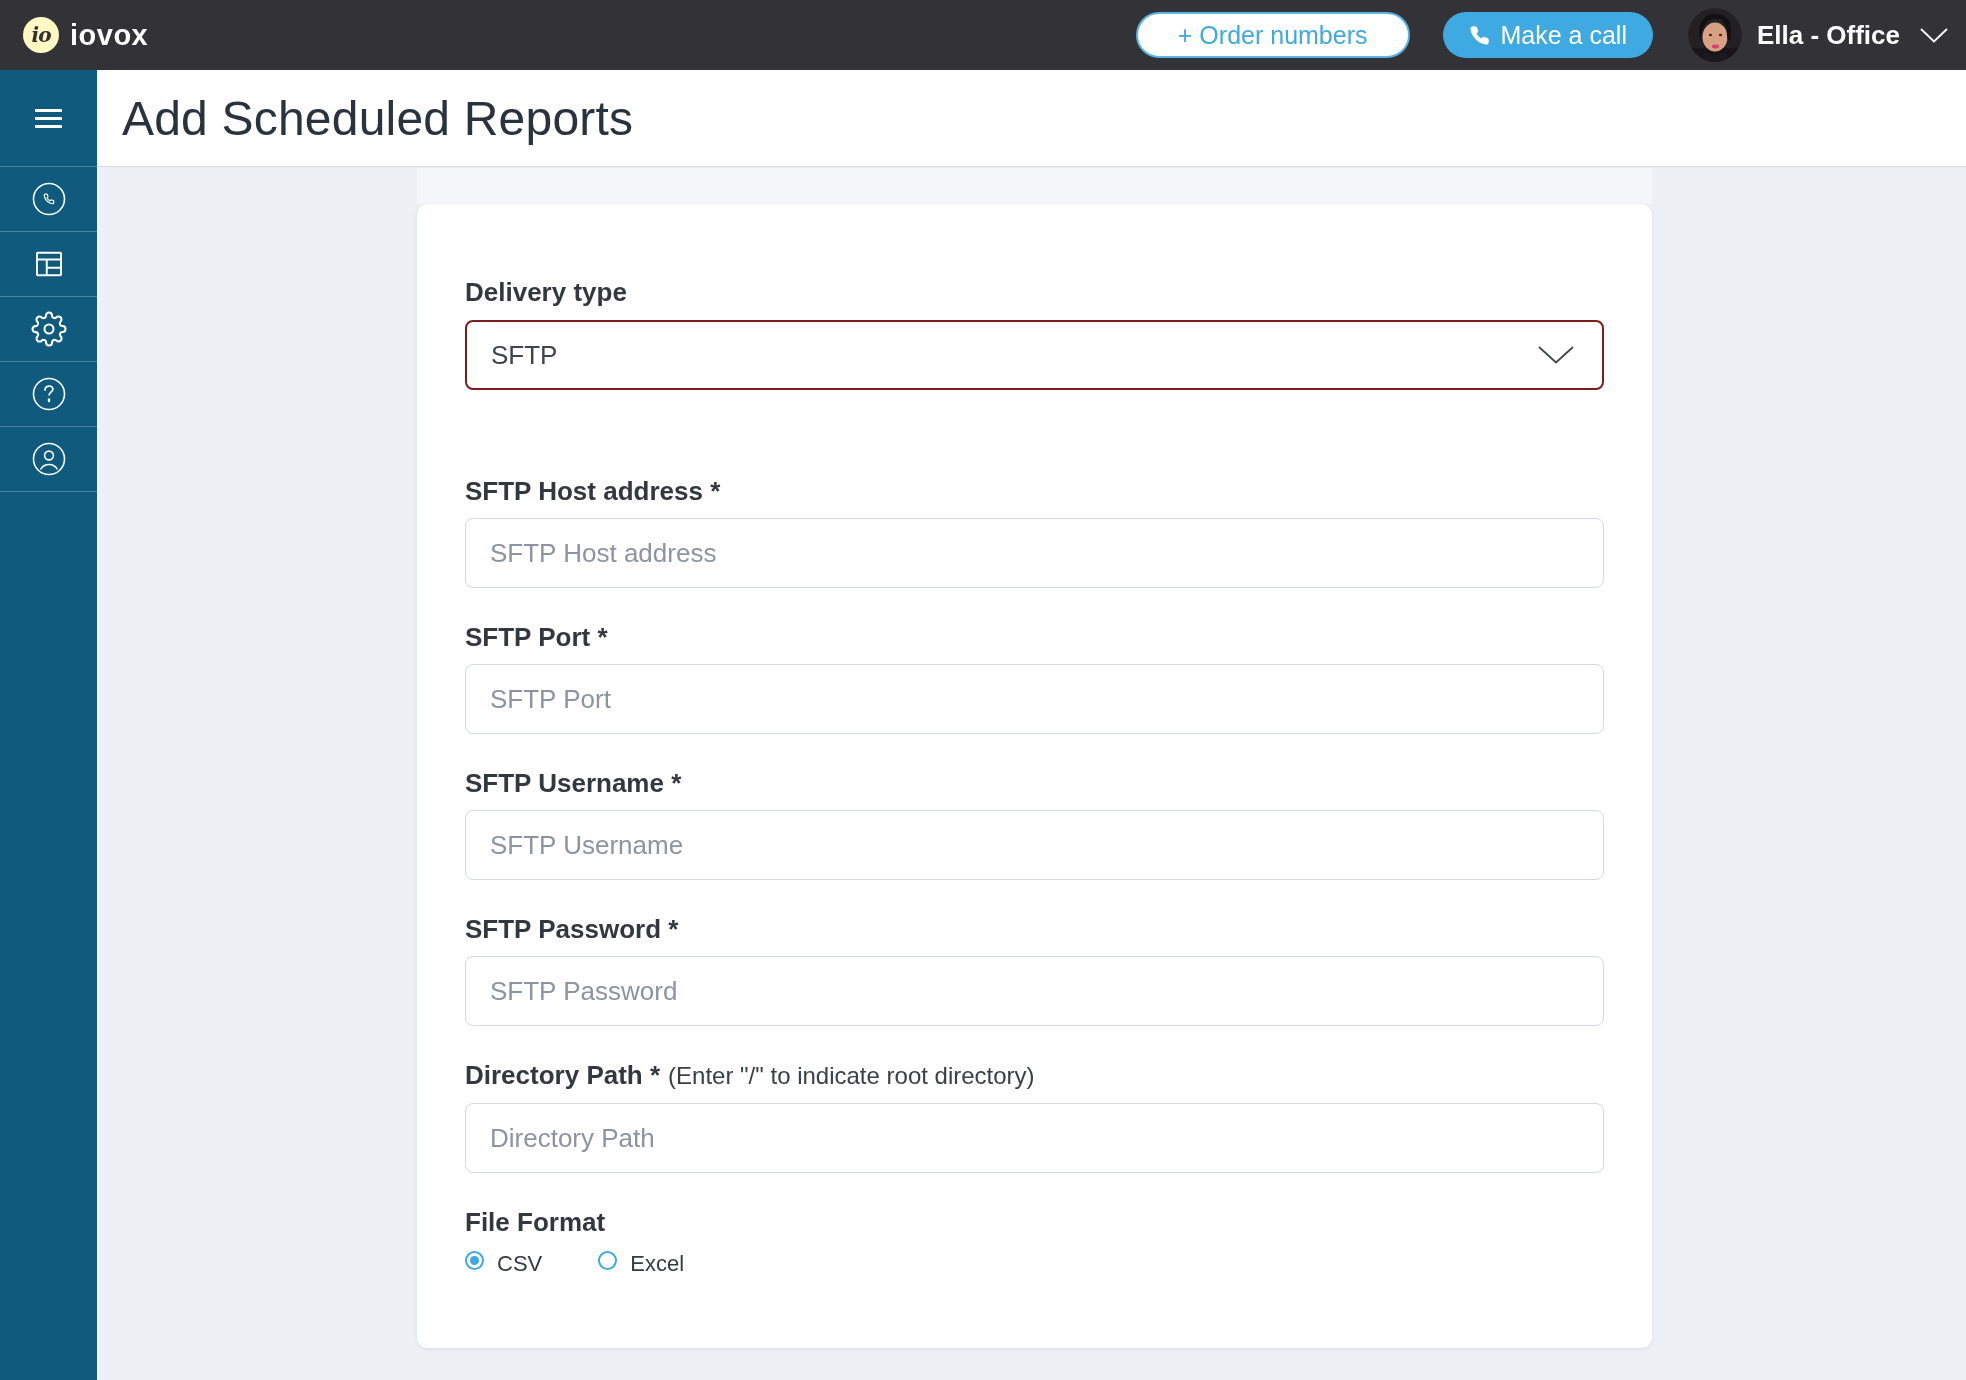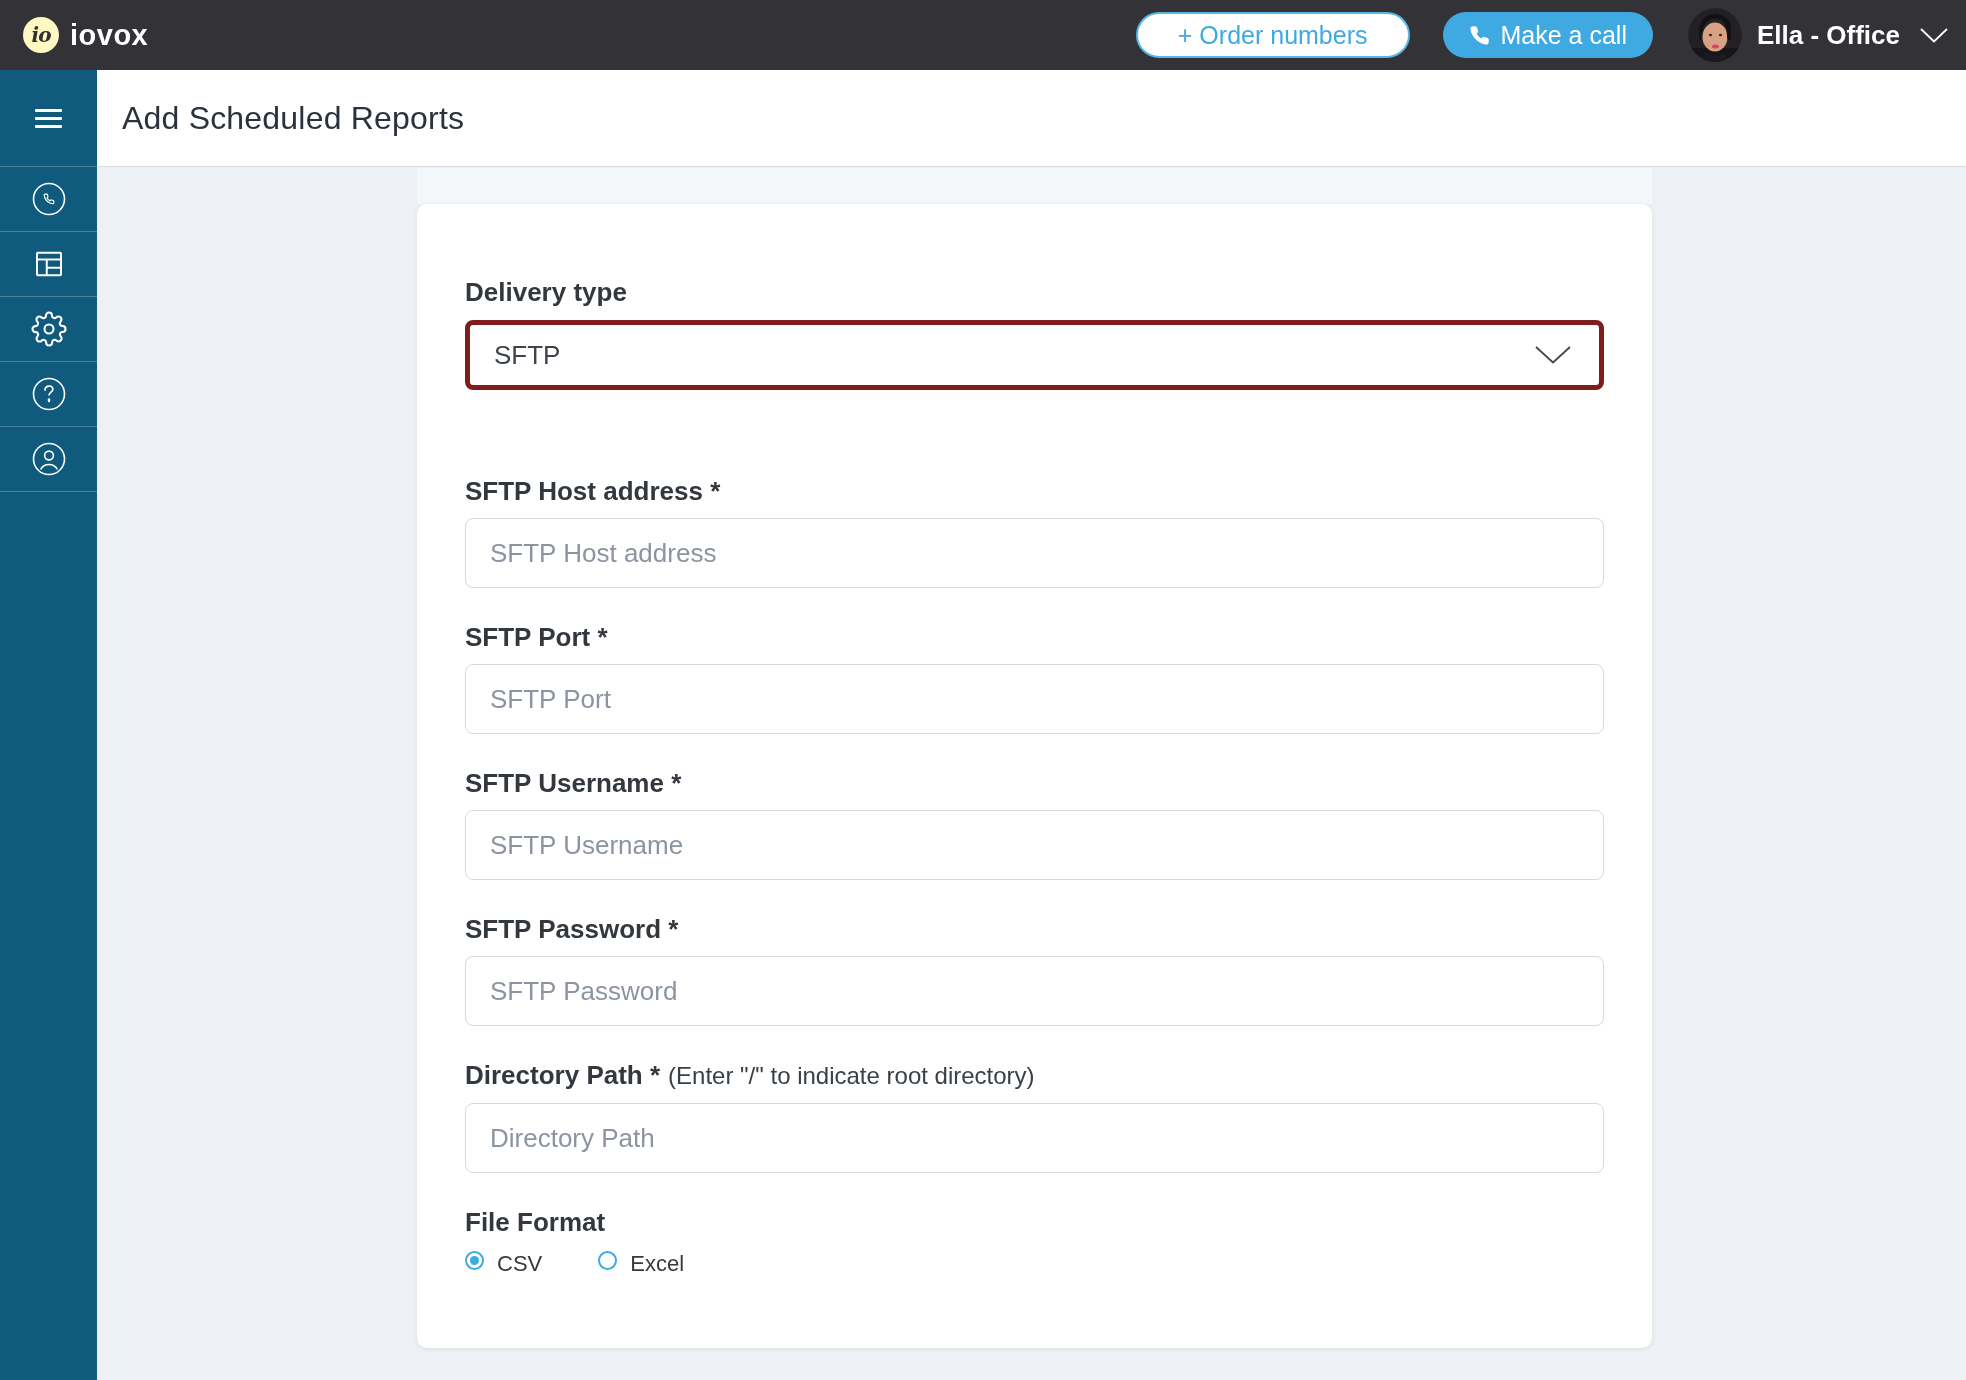--- a/index.html
+++ b/index.html
@@ -28,35 +28,35 @@
   .sidebar { position:absolute; left:0; top:70px; width:97px; height:1310px; background:#0f5a7d; }
   .side-cell { width:97px; display:flex; align-items:center; justify-content:center;
                border-bottom:1px solid rgba(255,255,255,.25); cursor:pointer; }
   .cell-menu { height:97px; }
   .cell-icon { height:65px; }
   .hamburger div { width:27px; height:3px; background:#ffffff; border-radius:1px; margin:5px 0; }
 
   
   .titleband { position:absolute; left:97px; top:70px; width:1869px; height:97px; background:#ffffff;
                border-bottom:1px solid #d9dce0; display:flex; align-items:center; padding-left:25px; }
-  .page-title { font-size:32px; font-weight:500; color:#2a323d; letter-spacing:.2px; }
+  .page-title { font-size:48px; font-weight:500; color:#2a323d; letter-spacing:.2px; }
 
   
   .content { position:absolute; left:97px; top:168px; width:1869px; height:1212px; background:#edf1f5; }
   .ghost-strip { position:absolute; left:320px; top:0; width:1235px; height:36px; background:#f4f7fa; }
   .card { position:absolute; left:320px; top:36px; width:1235px; height:1144px; background:#ffffff;
           border-radius:10px; box-shadow:0 1px 4px rgba(40,60,80,.10); padding:73px 20px 0 48px; }
 
   .field-label { display:block; font-size:26px; font-weight:700; color:#33383e; line-height:30px; margin-bottom:12px; }
   .label-hint { font-size:24px; font-weight:400; color:#3a4047; margin-left:8px; }
   .group { margin-bottom:34px; }
   .group-delivery { margin-bottom:86px; }
   .group-delivery .field-label { margin-bottom:13px; }
 
-  .dropdown { width:1139px; height:70px; border:5px solid #7f1d1d; border-radius:8px; background:#ffffff;
+  .dropdown { width:1139px; height:70px; border:2px solid #7f1d1d; border-radius:8px; background:#ffffff;
               display:flex; align-items:center; justify-content:space-between; padding:0 28px 0 24px; cursor:pointer; }
   .dropdown-value { font-size:26px; color:#3d444b; }
 
   .text-input { width:1139px; height:70px; border:1px solid #d5dade; border-radius:8px; background:#ffffff;
                 font-family:"Liberation Sans", sans-serif; font-size:26px; color:#3d444b; padding:0 24px; outline:none; }
   .text-input::placeholder { color:#8b94a0; opacity:1; }
 
   .radio-row { display:flex; align-items:center; margin-top:14px; }
   .radio-item { display:flex; cursor:pointer; }
   .radio-item + .radio-item { margin-left:56px; }

